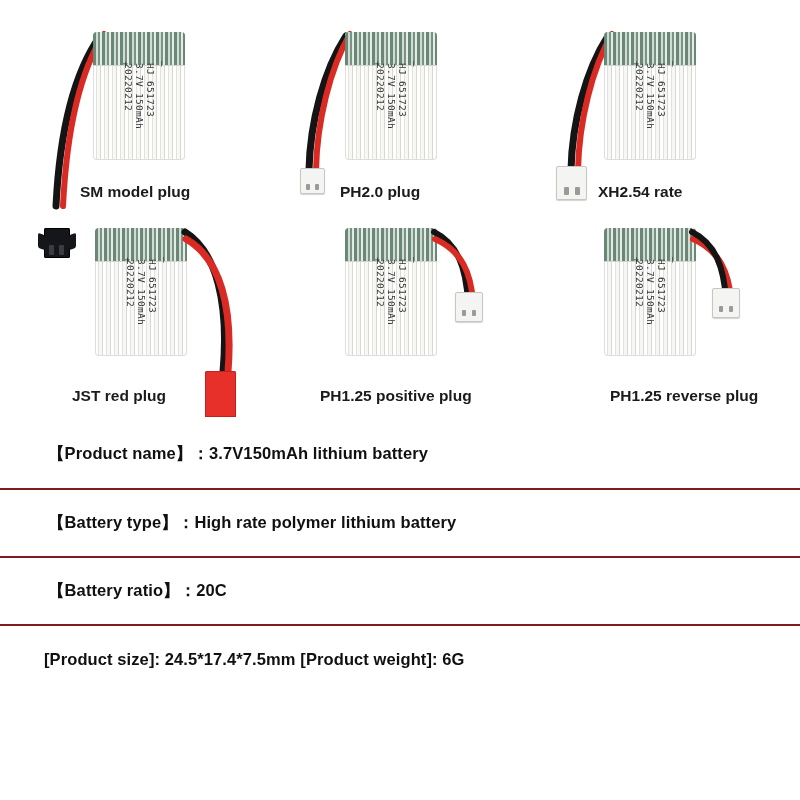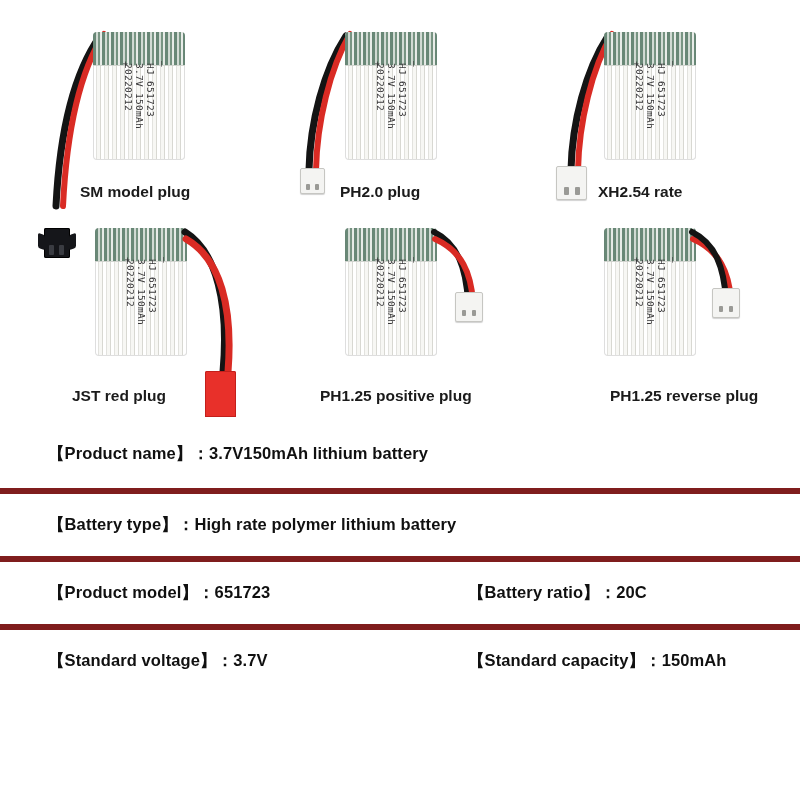--- a/index.html
+++ b/index.html
@@ -111,21 +111,21 @@
 
   
   #specs { position: absolute; left: 0; top: 420px; width: 800px; }
   .specrow {
     position: relative;
     height: 68px;
     display: flex;
     align-items: center;
     justify-content: center;
   }
-  .specrow + .specrow { border-top: 6px solid #7f1d1d; }
+  .specrow + .specrow { border-top: 2px solid #7f1d1d; }
   .specrow .inner { width: 100%; padding: 0 48px; display: flex; }
   .specrow.full .inner { padding-left: 44px; }
   .spectext {
     font-size: 16.5px;
     font-weight: 700;
     color: #101010;
     white-space: nowrap;
     letter-spacing: .1px;
   }
   .col-a { flex: 0 0 420px; }
@@ -287,26 +287,24 @@
   </div>
 
   <div class="specrow">
     <div class="inner">
       <span class="spectext"><span>【Battery type】：</span><span>High rate polymer lithium battery</span></span>
     </div>
   </div>
 
   <div class="specrow">
     <div class="inner">
-      <span class="spectext col-a"><span>【Product model】：</span><span>651723</span></span>
       <span class="spectext"><span>【Battery ratio】：</span><span>20C</span></span>
     </div>
   </div>
 
-
-  <div class="specrow">
+  <div class="specrow full">
     <div class="inner">
-      <span class="spectext col-a"><span>【Standard voltage】：</span><span>3.7V</span></span>
-      <span class="spectext"><span>【Standard capacity】：</span><span>150mAh</span></span>
-    </div>
-  </div>
+      <span class="spectext">[Product size]: 24.5*17.4*7.5mm [Product weight]: 6G</span>
+    </div>
+  </div>
+
 
 </div>
 
 </body></html>

